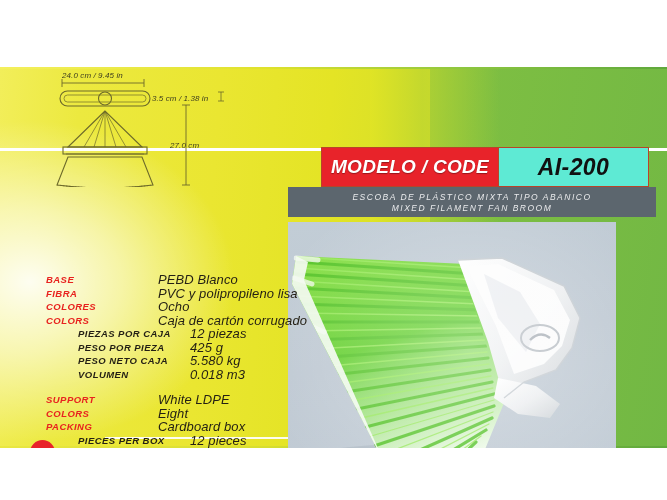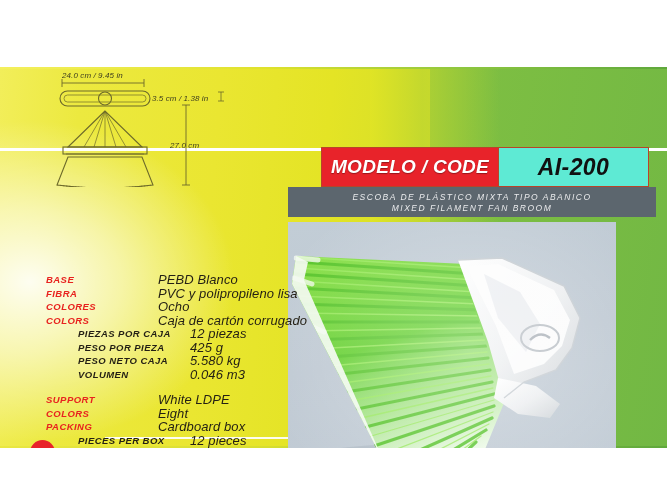--- a/index.html
+++ b/index.html
@@ -255,21 +255,21 @@
       <div class="row">
           <div class="lbl dark">PESO POR PIEZA</div>
           <div class="val">425 g</div>
         </div>
       <div class="row">
           <div class="lbl dark">PESO NETO CAJA</div>
           <div class="val">5.580 kg</div>
         </div>
       <div class="row">
           <div class="lbl dark">VOLUMEN</div>
-          <div class="val">0.046 m3</div>
+          <div class="val">0.018 m3</div>
         </div>
     </div>
 
     <div class="spec spec-en">
       <div class="row">
           <div class="lbl red">SUPPORT</div>
           <div class="val">White LDPE</div>
         </div>
       <div class="row">
           <div class="lbl red">COLORS</div>

